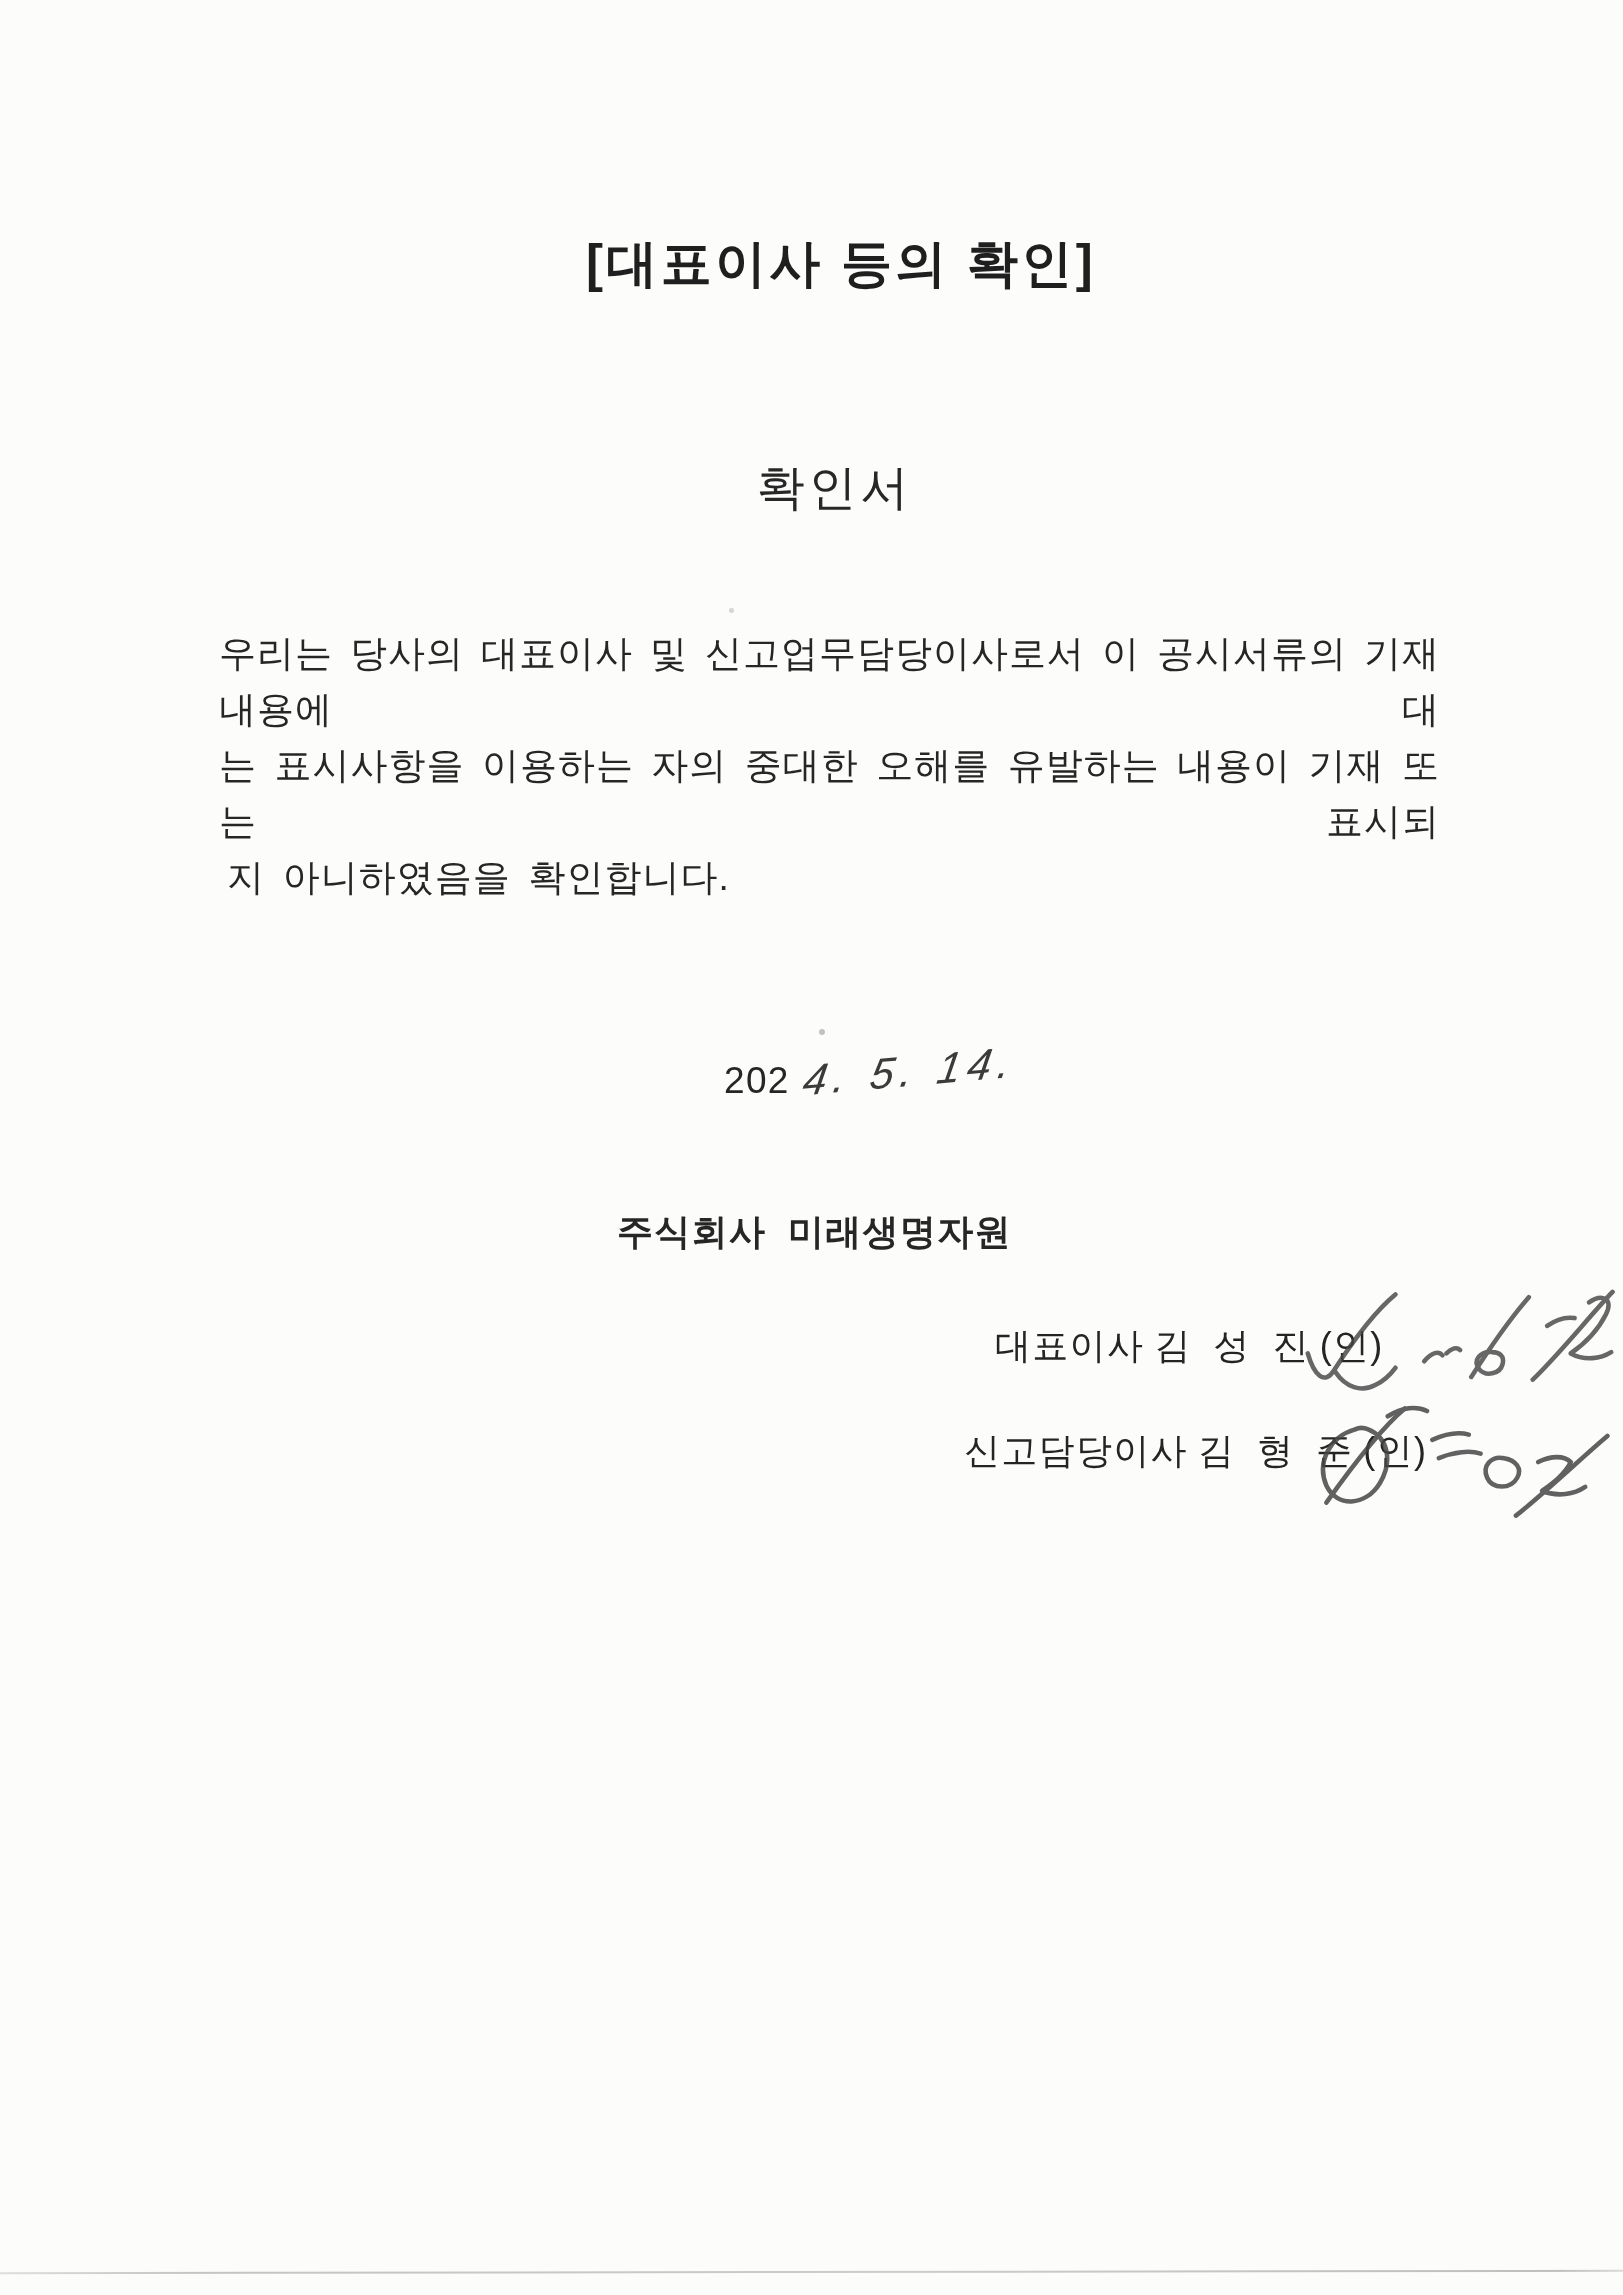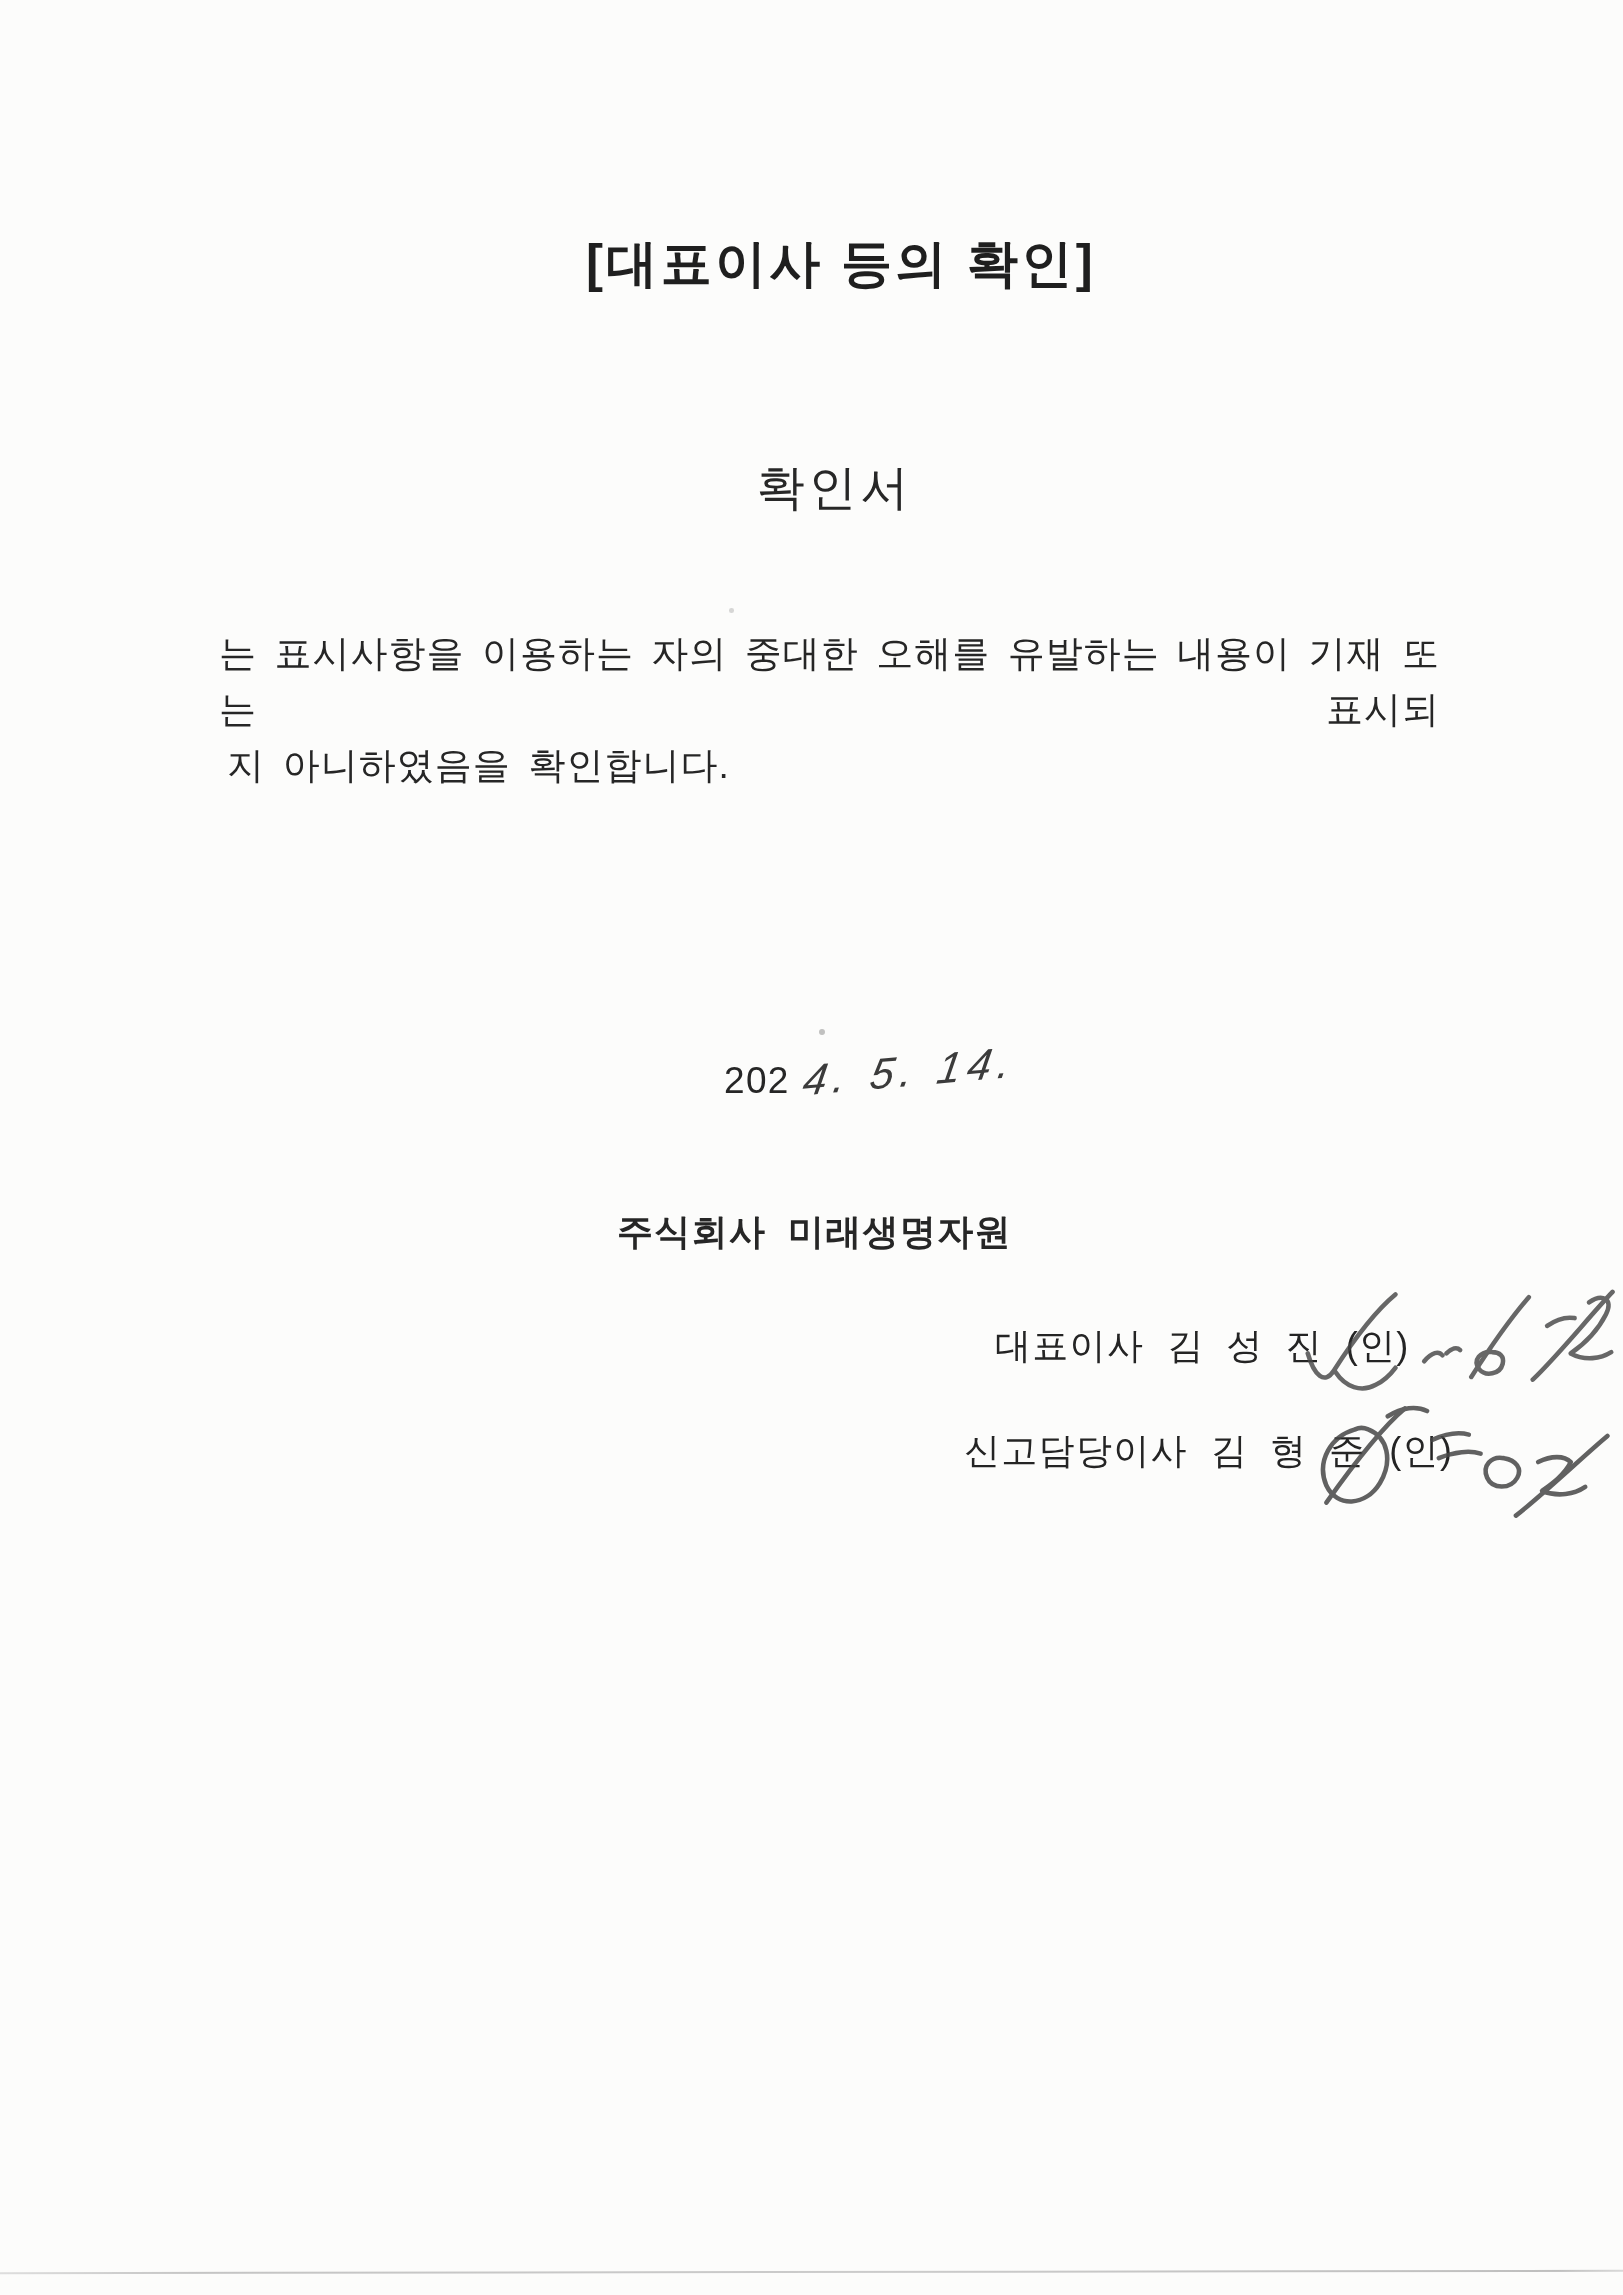--- a/index.html
+++ b/index.html
@@ -38,21 +38,21 @@
     transform-origin:left bottom;
   }
   .company-line {
     position:absolute; top:1208px; left:609px;
     font-size:36px; font-weight:700; letter-spacing:1.3px; word-spacing:10.5px;
     white-space:nowrap;
     margin-left:8px;
   }
   .signer-row {
     position:absolute; font-size:36px; font-weight:500; letter-spacing:1.3px;
-    display:flex; gap:23px; white-space:nowrap; color:#242424;
+    display:flex; gap:10px; white-space:nowrap; color:#242424;
   }
   .signer-ceo { top:1322px; left:995px; }
   .signer-officer { top:1427px; left:936px;margin-left:28px; }
   .signer-name { word-spacing:10.5px; }
   .sig-svg { position:absolute; }
   .sig-svg path { fill:none; stroke:#474747; stroke-width:7; stroke-linecap:round; stroke-linejoin:round; }
   .sig-ceo { left:1296px; top:1288px; opacity:.82; }
   .sig-officer { left:1288px; top:1398px; opacity:.85; }
   .scan-line {
     position:absolute; top:2271px; left:0; width:1623px; height:2px;
@@ -64,20 +64,21 @@
   .speck-b { top:608px; left:729px; width:4.6px; height:4.6px; opacity:.35; }
 </style>
 </head>
 <body>
 
 <div class="bracket-header">[대표이사 등의 확인]</div>
 
 <div class="doc-title">확인서</div>
 
 <div class="body-par">
+  <div class="jline">우리는 당사의 대표이사 및 신고업무담당이사로서 이 공시서류의 기재내용에 대</div>
   <div class="jline">는 표시사항을 이용하는 자의 중대한 오해를 유발하는 내용이 기재 또는 표시되</div>
   <div class="lline">지 아니하였음을 확인합니다.</div>
 </div>
 
 <div class="date-line">
   <span class="date-printed">202</span>
   <span class="date-hand">4. 5. 14.</span>
 </div>
 
 <div class="company-line">주식회사 미래생명자원</div>

